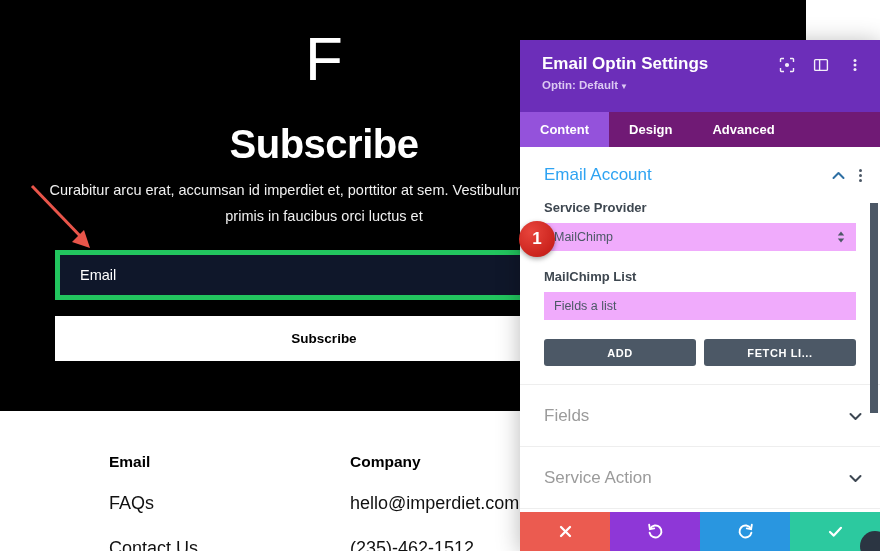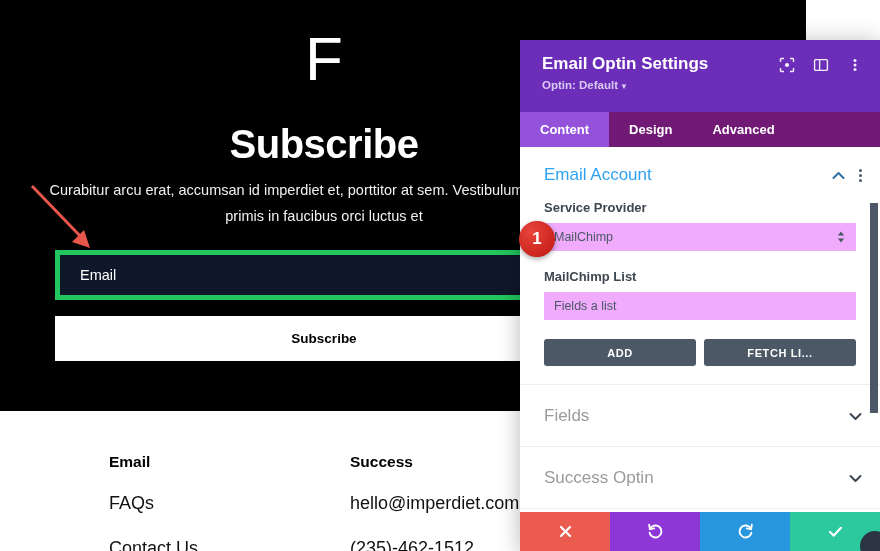--- a/index.html
+++ b/index.html
@@ -380,21 +380,21 @@
       </div>
     </div>
 
     <div class="footer">
       <div class="fcol help">
         <h4>Email</h4>
         <span class="flink">FAQs</span>
         <span class="flink">Contact Us</span>
       </div>
       <div class="fcol company">
-        <h4>Success</h4>
+        <h4>Company</h4>
         <span class="flink">hello@imperdiet.com</span>
         <span class="flink">(235)-462-1512</span>
       </div>
     </div>
 
     <svg class="arrow-anno" viewBox="0 0 72 72">
       <line x1="4" y1="4" x2="56" y2="58" stroke="#e8554a" stroke-width="3"></line>
       <polygon points="62,66 44,60 56,48" fill="#e8554a"></polygon>
     </svg>
   </div>
@@ -485,21 +485,21 @@
           <span class="chev">
             <svg width="13" height="9" viewBox="0 0 13 9" fill="none" stroke="#3d4752" stroke-width="2" stroke-linecap="round" stroke-linejoin="round">
                 <polyline points="1.5,2 6.5,7 11.5,2"></polyline>
               </svg>
           </span>
         </div>
       </div>
 
       <div class="section closed">
         <div class="section-head" style="padding-top:21px;padding-bottom:20px;">
-          <div class="sname">Success Optin</div>
+          <div class="sname">Service Action</div>
           <span class="chev">
             <svg width="13" height="9" viewBox="0 0 13 9" fill="none" stroke="#3d4752" stroke-width="2" stroke-linecap="round" stroke-linejoin="round">
                 <polyline points="1.5,2 6.5,7 11.5,2"></polyline>
               </svg>
           </span>
         </div>
       </div>
 
       <div class="panel-scroll"></div>
     </div>

